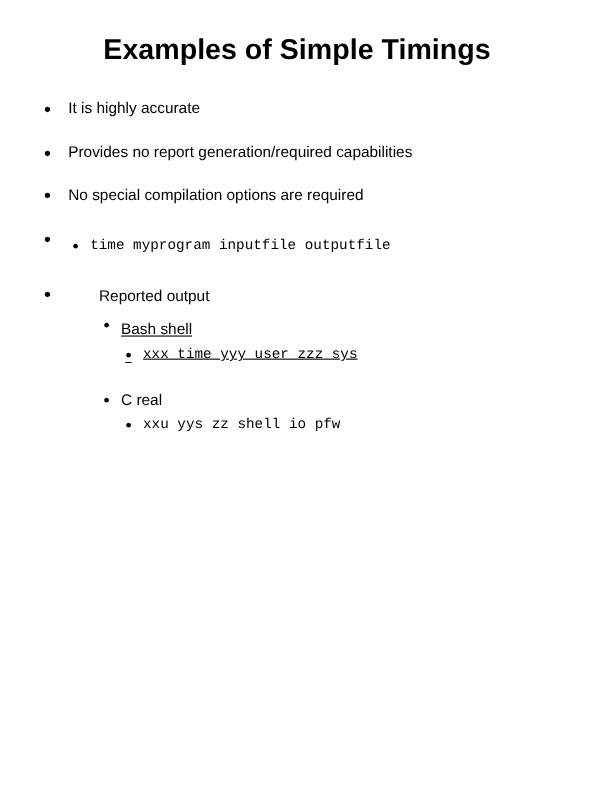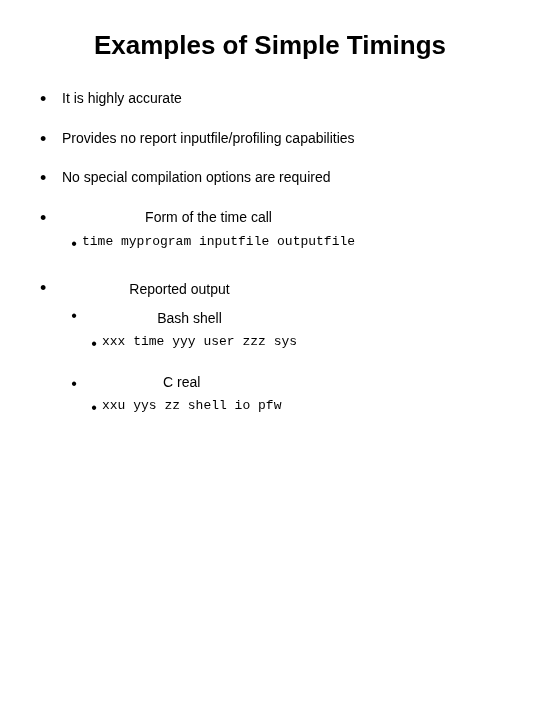--- a/index.html
+++ b/index.html
@@ -38,21 +38,20 @@
       color: #000;
     }
     .bullet-dot {
       min-width: 18px;
       font-size: 18px;
       line-height: 1.2;
       margin-right: 4px;
     }
     .bullet-text {
       line-height: 1.4;
-      text-align: center;
     }
     .sub-list {
       list-style: none;
       margin-top: 6px;
       padding-left: 4px;
     }
     .sub-list > li {
       display: flex;
       align-items: flex-start;
       margin-bottom: 4px;
@@ -70,55 +69,56 @@
       display: flex;
       align-items: flex-start;
       margin-bottom: 4px;
     }
     .code {
       font-family: 'Courier New', Courier, monospace;
       font-size: 13px;
     }
     .reported-output-section {
       margin-top: 2px;
+      margin-left: 28px;
     }
     .bash-block {
       margin-top: 4px;
+      text-decoration: underline;
     }
     .cshell-block {
       margin-top: 14px;
     }
   </style>
 </head>
 <body>
 
 <div class="page">
   <h1 class="title">Examples of Simple Timings</h1>
 
   <ul class="bullet-list">
 
     <li>
       <span class="bullet-dot">•</span>
       <span class="bullet-text">It is highly accurate</span>
     </li>
 
     <li>
       <span class="bullet-dot">•</span>
-      <span class="bullet-text">Provides no report inputfile/profiling capabilities</span>
+      <span class="bullet-text">Provides no report generation/required capabilities</span>
     </li>
 
     <li>
       <span class="bullet-dot">•</span>
       <span class="bullet-text">No special compilation options are required</span>
     </li>
 
     <li>
       <span class="bullet-dot">•</span>
       <div class="bullet-text">
-        <span>Form of the time call</span>
         <ul class="sub-list">
           <li>
             <span class="sub-dot">•</span>
             <span class="code">time myprogram inputfile outputfile</span>
           </li>
         </ul>
       </div>
     </li>
 
     <li>

